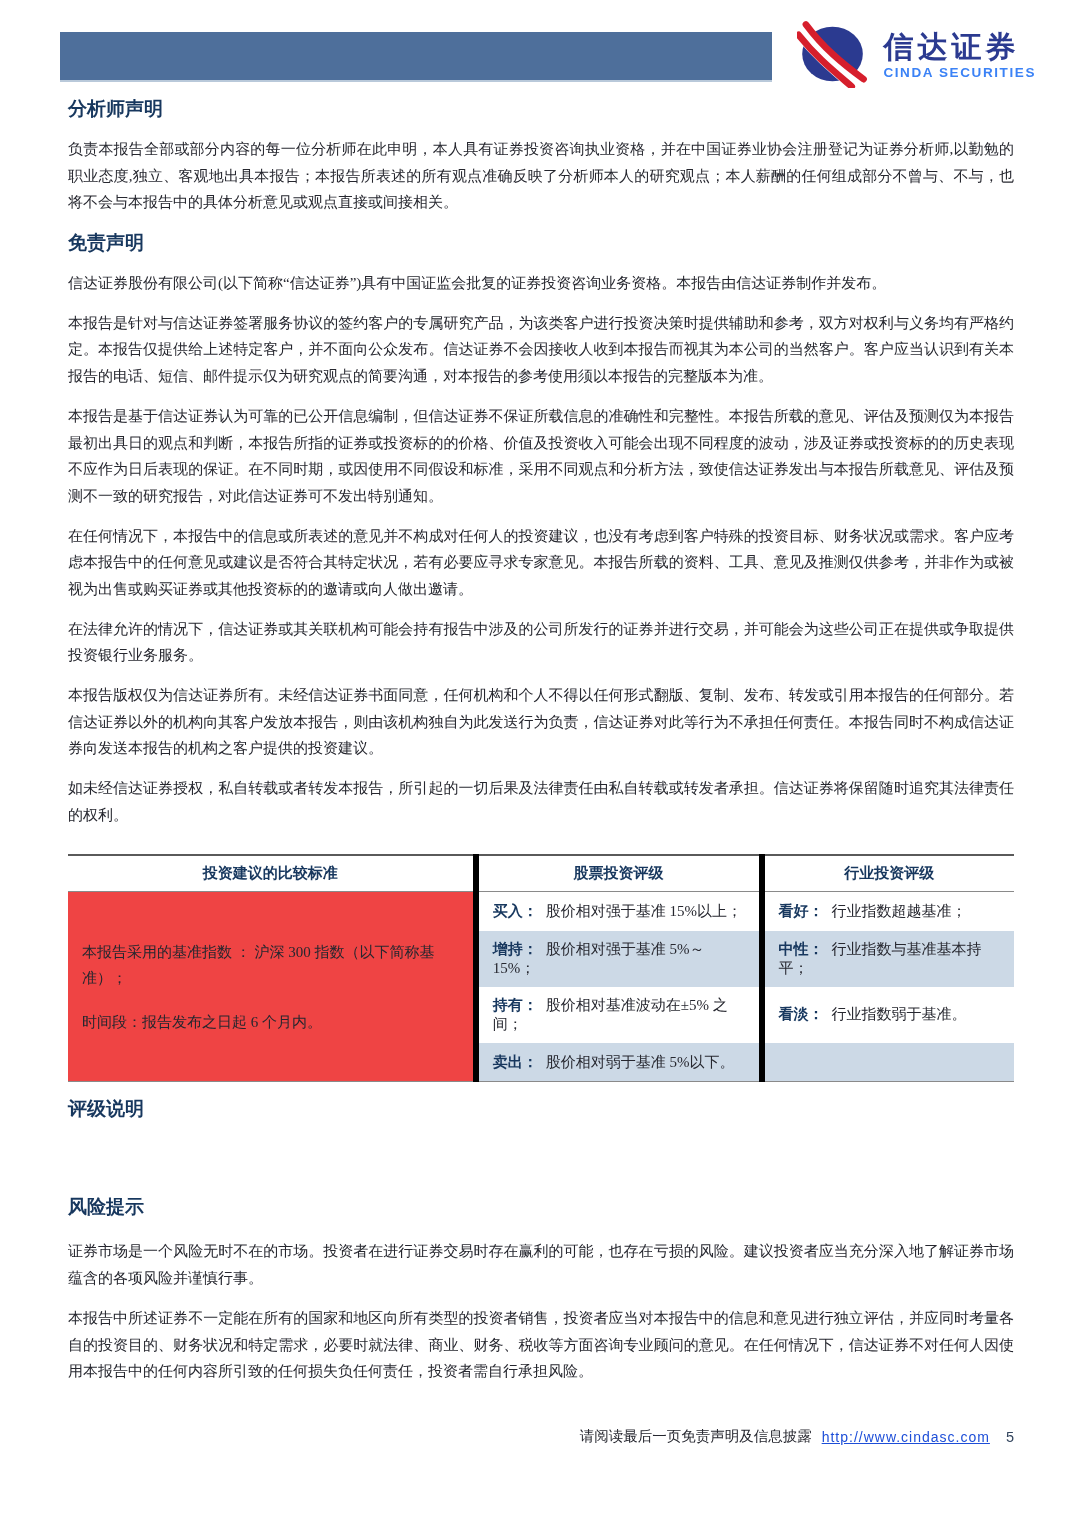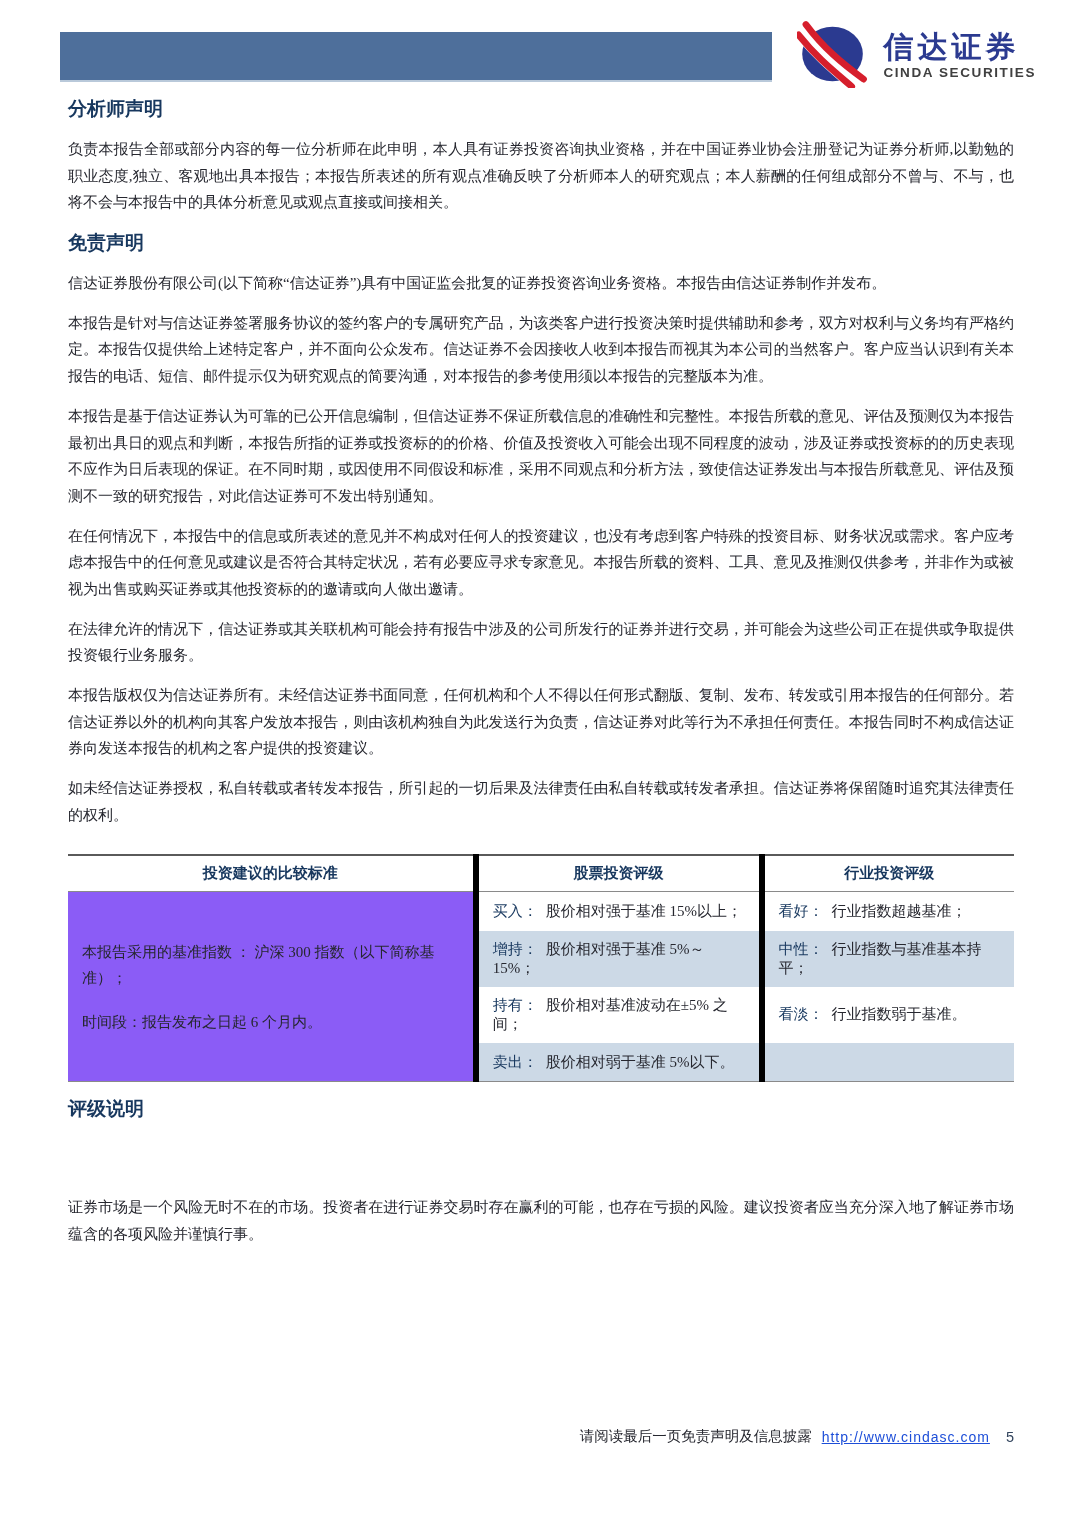--- a/index.html
+++ b/index.html
@@ -28,21 +28,21 @@
     display: flex; align-items: center; gap: 12px;
   }
   .logo-text-block { display: flex; flex-direction: column; line-height: 1; }
   .logo-cn {
     font-family: "Liberation Sans", sans-serif;
     font-size: 30px; font-weight: bold; color: #2b3a90;
     letter-spacing: 4px; white-space: nowrap;
   }
   .logo-en {
     font-family: "Liberation Sans", sans-serif;
-    font-size: 13.5px; font-weight: bold; color: #404040;
+    font-size: 13.5px; font-weight: bold; color: #3b82f6;
     letter-spacing: 1.6px; margin-top: 4px; white-space: nowrap;
   }
   
   .content { position: absolute; left: 68px; right: 66px; top: 92px; }
   h2.sec-title {
     font-family: "Liberation Sans", sans-serif;
     font-size: 19px; font-weight: bold; color: #17375e;
     margin: 0 0 14px 0;
   }
   .para {
@@ -65,25 +65,25 @@
   }
   table.rating-table th {
     font-weight: bold; color: #17375e;
     text-align: center;
     padding: 8px 6px;
     height: 36px;
     border-bottom: 1px solid #8a8a8a;
   }
   table.rating-table td { padding: 9px 14px; vertical-align: middle; height: 39px; }
   .col-divider { border-left: 6px solid #000000; }
-  td.bench-cell { vertical-align: middle; padding: 10px 16px; background: #8b5cf6; }
+  td.bench-cell { vertical-align: middle; padding: 10px 16px; background: #ef4444; }
   .bench-line1 { line-height: 1.75; margin-bottom: 18px; }
   .bench-line2 { line-height: 1.75; }
   tr.shaded td.band { background: #ccd9e6; }
-  .rate-label { font-weight: normal; color: #17375e; margin-right: 8px; }
+  .rate-label { font-weight: bold; color: #17375e; margin-right: 8px; }
   
   .sec-ratingnote h2 { margin-top: 14px; margin-bottom: 0; }
   .ratingnote-spacer { height: 72px; }
   .sec-risk h2 { margin-bottom: 18px; }
   
   .footer {
     position: absolute;
     right: 66px; bottom: 86px;
     font-size: 14.5px;
     display: flex; align-items: center; gap: 10px;
@@ -183,21 +183,23 @@
         </tr>
       </tbody>
     </table>
 
     <div class="sec-ratingnote">
       <h2 class="sec-title">评级说明</h2>
       <div class="ratingnote-spacer"></div>
     </div>
 
     <div class="sec-risk">
+      <h2 class="sec-title">风险提示</h2>
       <p class="para">证券市场是一个风险无时不在的市场。投资者在进行证券交易时存在赢利的可能，也存在亏损的风险。建议投资者应当充分深入地了解证券市场蕴含的各项风险并谨慎行事。</p>
+      <p class="para">本报告中所述证券不一定能在所有的国家和地区向所有类型的投资者销售，投资者应当对本报告中的信息和意见进行独立评估，并应同时考量各自的投资目的、财务状况和特定需求，必要时就法律、商业、财务、税收等方面咨询专业顾问的意见。在任何情况下，信达证券不对任何人因使用本报告中的任何内容所引致的任何损失负任何责任，投资者需自行承担风险。</p>
     </div>
 
   </div>
 
   <div class="footer">
     <span class="note">请阅读最后一页免责声明及信息披露</span>
     <a class="url" href="#">http://www.cindasc.com</a>
     <span class="pageno">5</span>
   </div>
 

